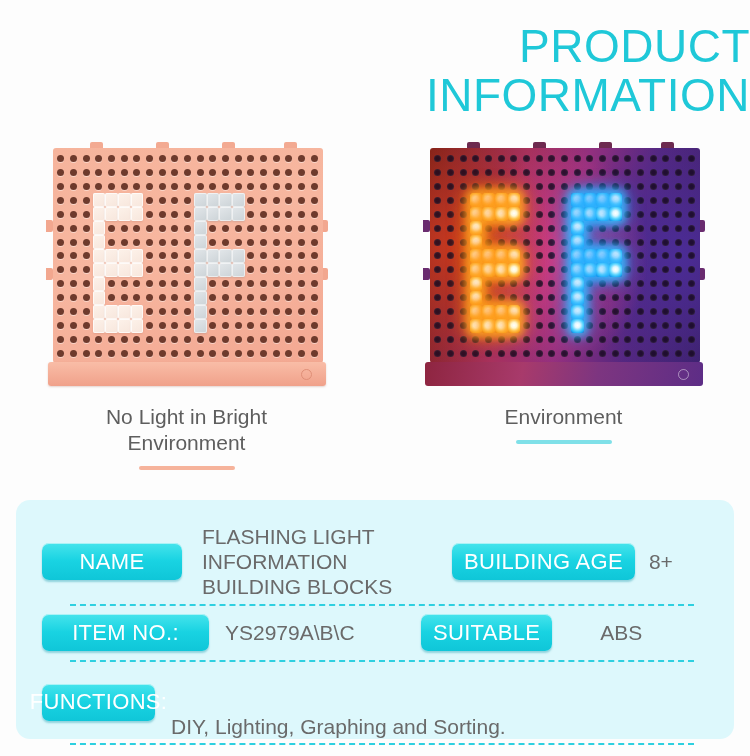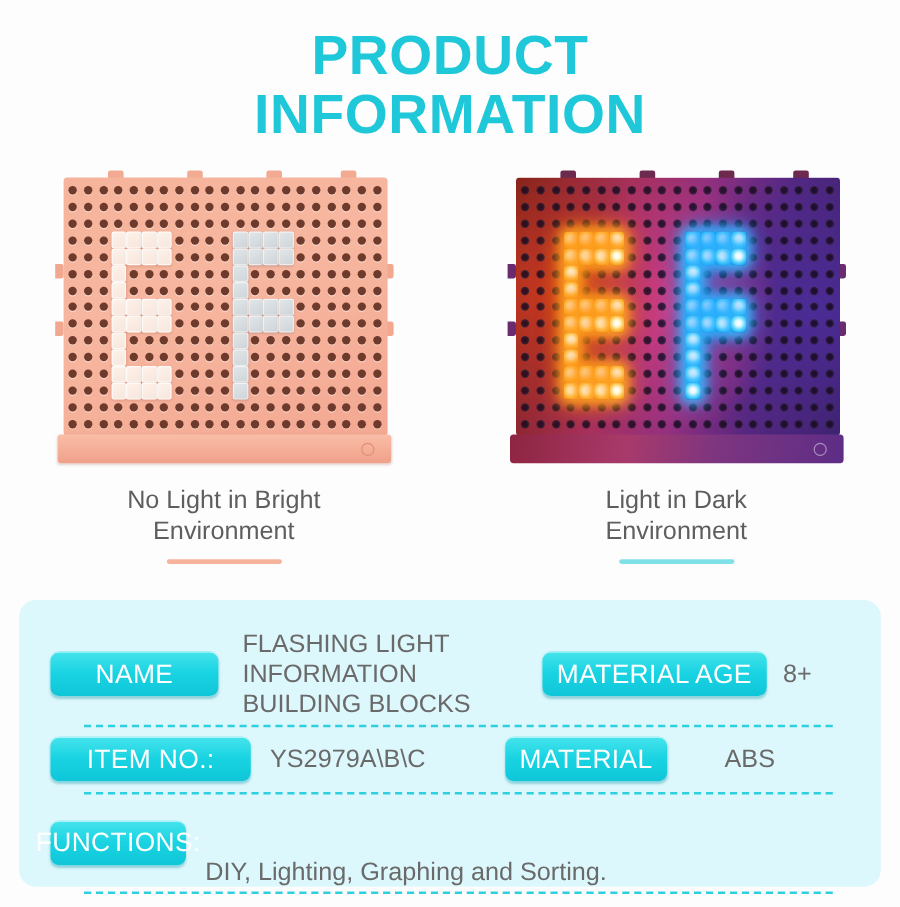--- a/index.html
+++ b/index.html
@@ -8,25 +8,25 @@
     width: 750px;
     height: 756px;
     background: #fdfdfd;
     font-family: "Liberation Sans", sans-serif;
     overflow: hidden;
     position: relative;
   }
 
   
   .page-title {
-    text-align: center;
+    text-align: right;
     color: #1fc8d8;
     font-size: 46px;
     line-height: 1.07;
-    font-weight: 700;
+    font-weight: 400;
     letter-spacing: 0.5px;
     padding-top: 22px;
   }
   .page-title .line { display: block; }
 
   
   .compare-row {
     display: flex;
     justify-content: center;
     gap: 92px;
@@ -1565,42 +1565,41 @@
             <span></span>
           </div>
       </div>
 
       <div class="base base-dark">
         <span class="base-knob"></span>
       </div>
     </div>
 
     <div class="caption">
-      <span class="line">Light in Dark</span>
       <span class="line">Environment</span>
     </div>
     <div class="cap-underline cyan"></div>
   </div>
 </div>
 
 <div class="spec-panel">
 
   <div class="spec-row r1">
     <span class="badge w-name">NAME</span>
     <span class="spec-value val-name">FLASHING LIGHT INFORMATION
 BUILDING BLOCKS</span>
-    <span class="badge">MATERIAL AGE</span>
+    <span class="badge">BUILDING AGE</span>
     <span class="spec-value val-age">8+</span>
   </div>
   <div class="divider"></div>
 
   <div class="spec-row">
     <span class="badge w-item">ITEM NO.:</span>
     <span class="spec-value val-item">YS2979A\B\C</span>
-    <span class="badge">MATERIAL</span>
+    <span class="badge">SUITABLE</span>
     <span class="spec-value val-mat">ABS</span>
   </div>
   <div class="divider"></div>
 
   <div class="spec-row">
     <span class="badge w-func">FUNCTIONS:</span>
     <span class="spec-value val-func">DIY, Lighting, Graphing and Sorting.</span>
   </div>
   <div class="divider"></div>
 

